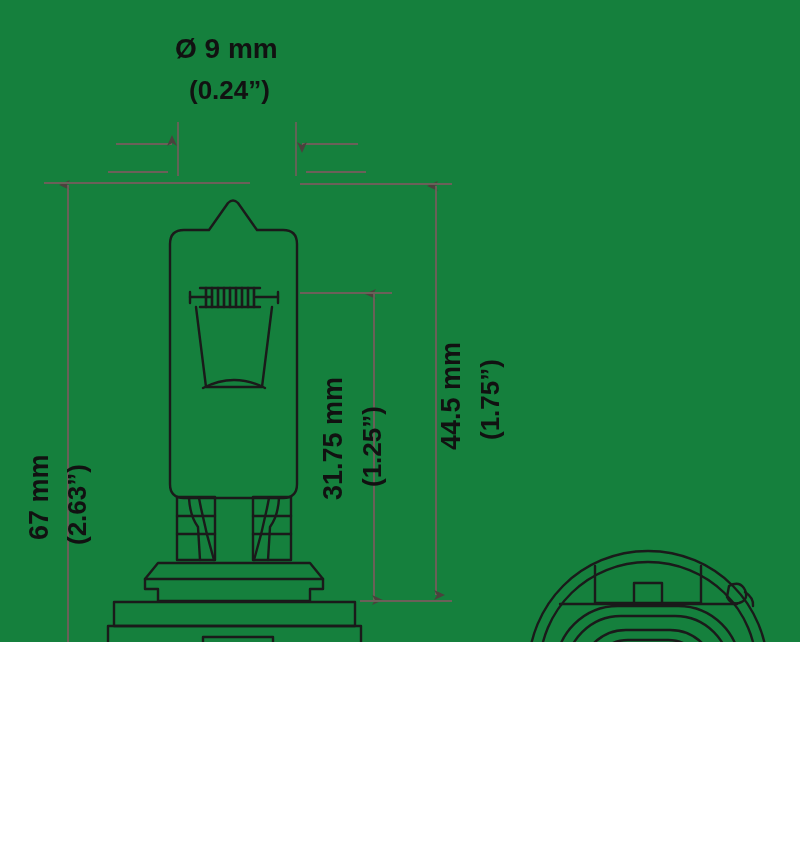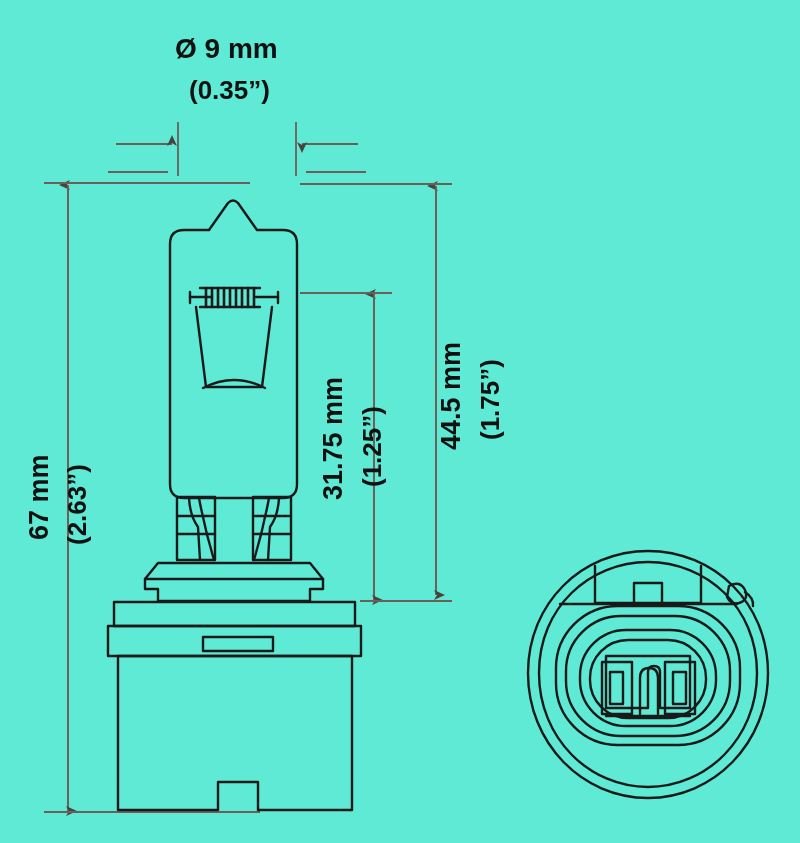--- a/index.html
+++ b/index.html
@@ -7,22 +7,22 @@
     padding: 0;
     background: #ffffff;
   }
   body {
     font-family: "Liberation Sans", sans-serif;
     color: #111111;
   }
   #canvas {
     position: relative;
     width: 800px;
-    height: 843px;
-    background: #5eead4;
+    height: 642px;
+    background: #15803d;
     overflow: hidden;
   }
   #drawing {
     position: absolute;
     left: 0;
     top: 0;
     width: 800px;
     height: 843px;
   }
   .dim-text {
@@ -271,21 +271,21 @@
       <path d="
         M 729 586
         Q 740 580 745 590
         Q 749 600 739 603
         Q 731 605 727 597 Z"></path>
       <path d="M 745 592 Q 754 598 753 606"></path>
     </g>
   </svg>
 
   <div class="dim-text" id="lbl-dia-mm">Ø 9 mm</div>
-  <div class="dim-text dim-sub" id="lbl-dia-in">(0.35”)</div>
+  <div class="dim-text dim-sub" id="lbl-dia-in">(0.24”)</div>
 
   <div class="dim-text" id="lbl-67-mm">67 mm</div>
   <div class="dim-text dim-sub" id="lbl-67-in">(2.63”)</div>
 
   <div class="dim-text" id="lbl-3175-mm">31.75 mm</div>
   <div class="dim-text dim-sub" id="lbl-3175-in">(1.25”)</div>
 
   <div class="dim-text" id="lbl-445-mm">44.5 mm</div>
   <div class="dim-text dim-sub" id="lbl-445-in">(1.75”)</div>
 

